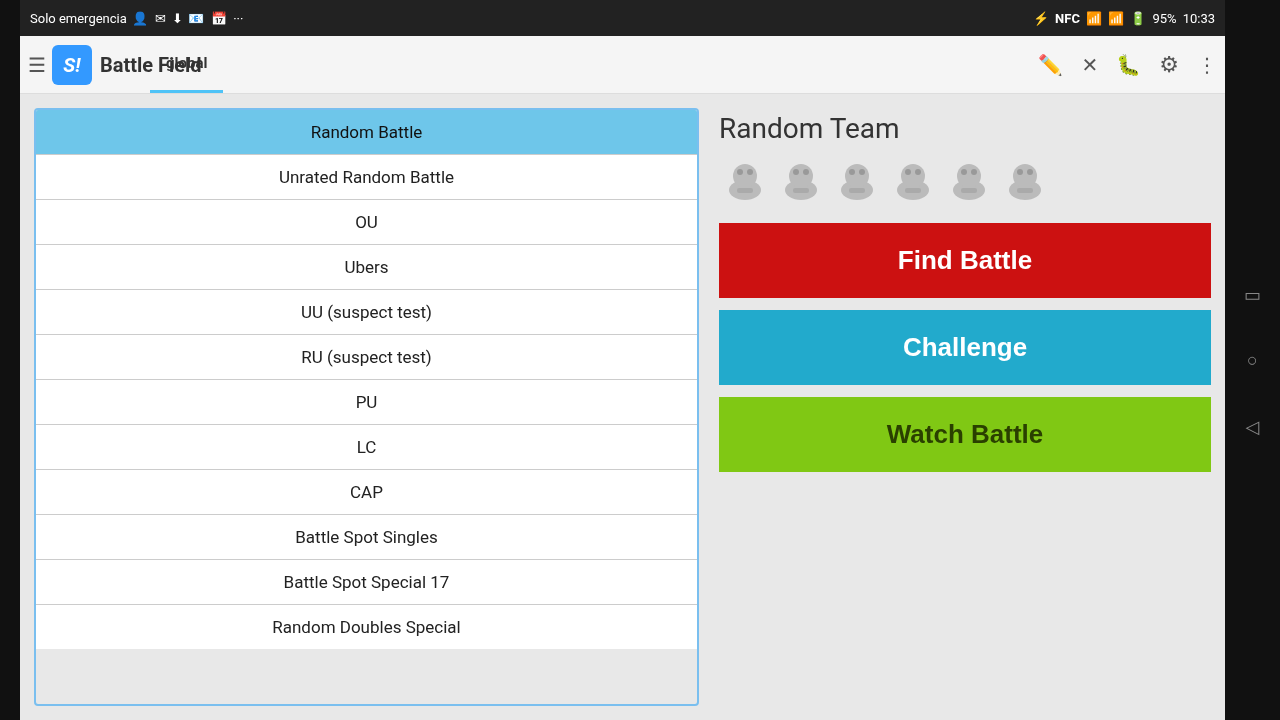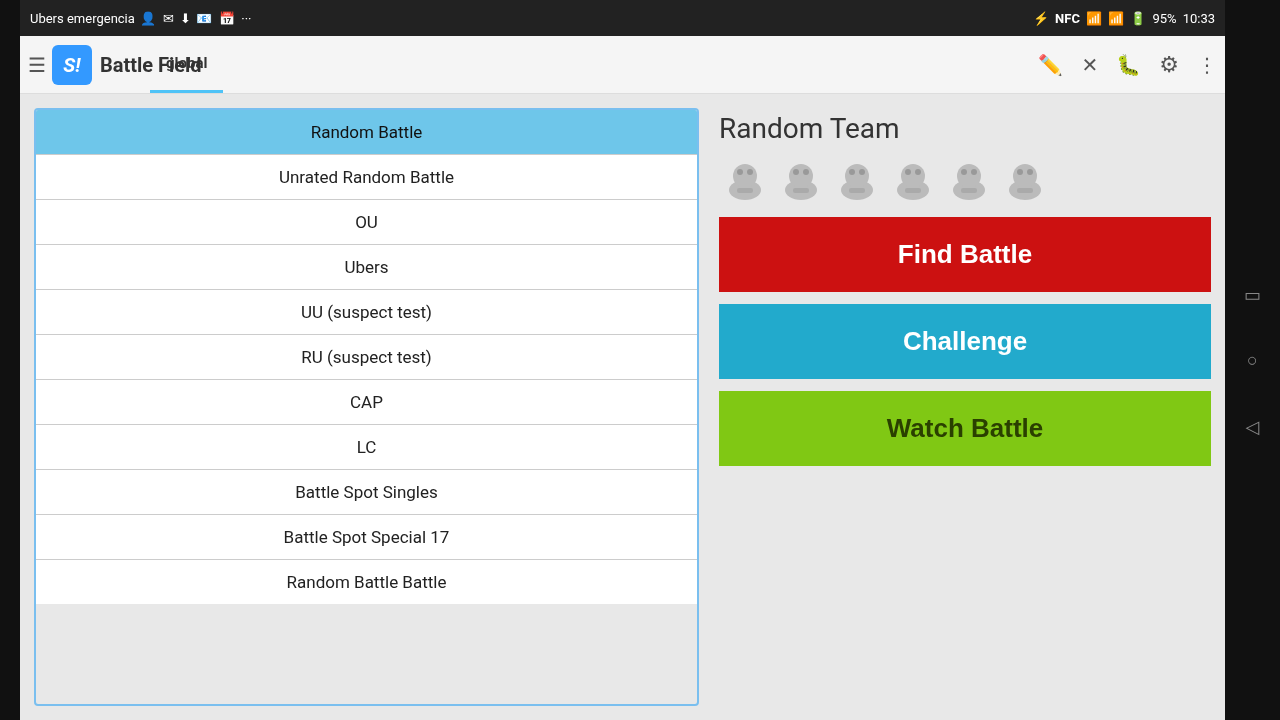--- a/index.html
+++ b/index.html
@@ -158,21 +158,21 @@
 
     .battle-list-item:not(.selected) {
       background: #fff;
     }
 
     
     .right-panel {
       flex: 1;
       display: flex;
       flex-direction: column;
-      gap: 10px;
+      gap: 16px;
       padding-top: 4px;
     }
 
     .team-section {
       display: flex;
       flex-direction: column;
       gap: 10px;
     }
 
     .team-title {
@@ -251,21 +251,21 @@
   </style>
 </head>
 <body>
 
 <div class="phone-left-edge"></div>
 
 <div class="screen">
 
   <div class="status-bar">
     <div class="status-left">
-      <span>Ubers emergencia</span>
+      <span>Solo emergencia</span>
       <span>👤</span>
       <span>✉</span>
       <span>⬇</span>
       <span>📧</span>
       <span>📅</span>
       <span>···</span>
     </div>
     <div class="status-right">
       <span>⚡</span>
       <span style="font-size:13px;font-weight:bold;">NFC</span>
@@ -295,25 +295,26 @@
 
   <div class="main-content">
 
     <div class="battle-list" style="position:relative;text-align:center;">
       <div class="battle-list-item selected">Random Battle</div>
       <div class="battle-list-item">Unrated Random Battle</div>
       <div class="battle-list-item">OU</div>
       <div class="battle-list-item">Ubers</div>
       <div class="battle-list-item">UU (suspect test)</div>
       <div class="battle-list-item">RU (suspect test)</div>
+      <div class="battle-list-item">PU</div>
+      <div class="battle-list-item">LC</div>
       <div class="battle-list-item">CAP</div>
-      <div class="battle-list-item">LC</div>
       <div class="battle-list-item">Battle Spot Singles</div>
       <div class="battle-list-item">Battle Spot Special 17</div>
-      <div class="battle-list-item" style="border-bottom:none;">Random Battle Battle</div>
+      <div class="battle-list-item" style="border-bottom:none;">Random Doubles Special</div>
     </div>
 
     <div class="right-panel">
       <div class="team-section">
         <span class="team-title">Random Team</span>
         <div class="pokemon-icons">
 
           <div class="pokemon-icon">
             <svg width="46" height="42" viewBox="0 0 46 42">
               <ellipse cx="23" cy="30" rx="16" ry="10" fill="#bbb"></ellipse>

